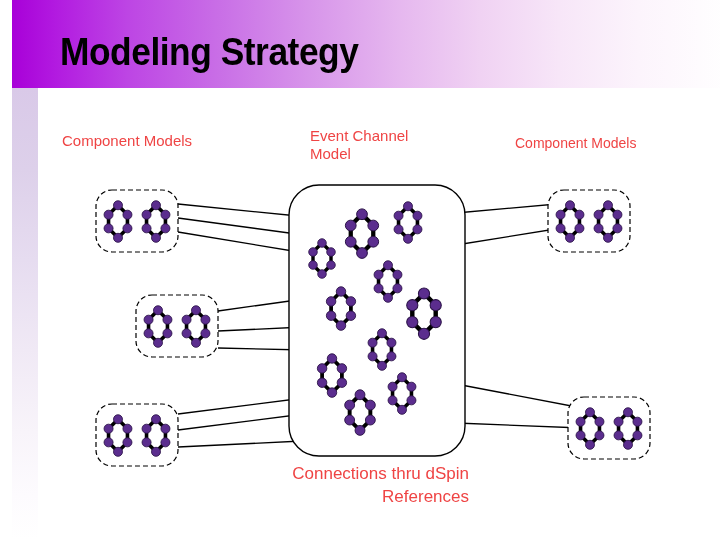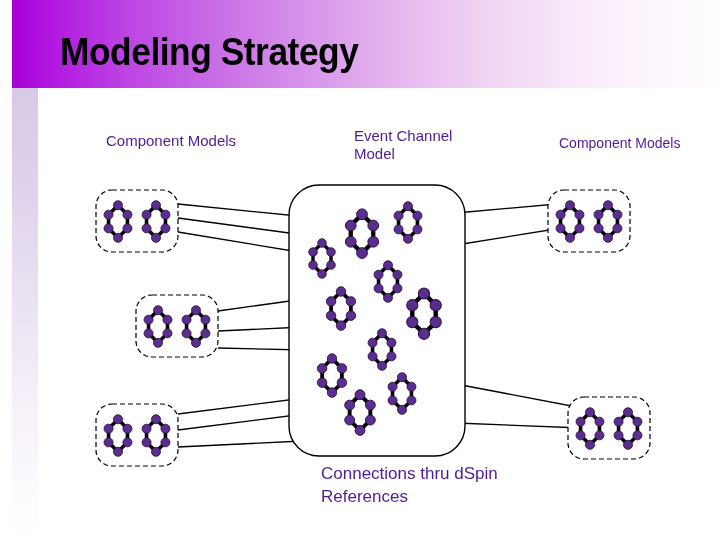--- a/index.html
+++ b/index.html
@@ -74,25 +74,24 @@
   #diagram {
     position: absolute;
     left: 0;
     top: 0;
     width: 720px;
     height: 540px;
   }
   
   .label {
     position: absolute;
-    color: #4c1d95;
+    color: #ef4444;
     font-family: "Liberation Sans", sans-serif;
     white-space: nowrap;
     line-height: 1.18;
-    margin-left: 44px;
   }
   #label-left {
     left: 50px;
     top: 132px;
     font-size: 15px;
   }
   #label-center {
     left: 298px;
     top: 127px;
     font-size: 15px;
@@ -102,21 +101,21 @@
   }
   #label-right {
     left: 503px;
     top: 135px;
     font-size: 14px;
   }
   #caption {
     left: 265px;
     top: 463px;
     font-size: 17px;
-    text-align: left;
+    text-align: right;
     width: 192px;
     white-space: normal;
     line-height: 1.35;
   }
 </style>
 </head>
 <body>
 
 <div id="slide">
 

